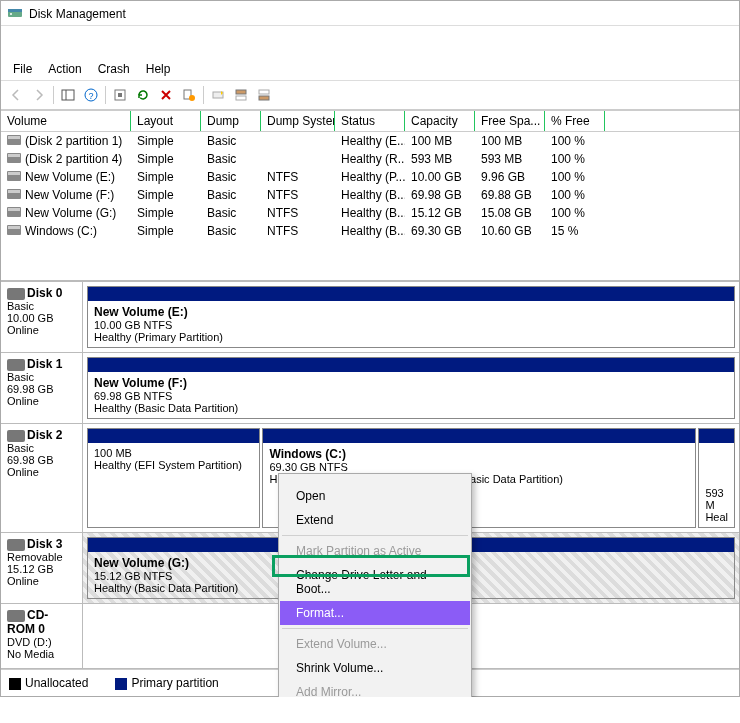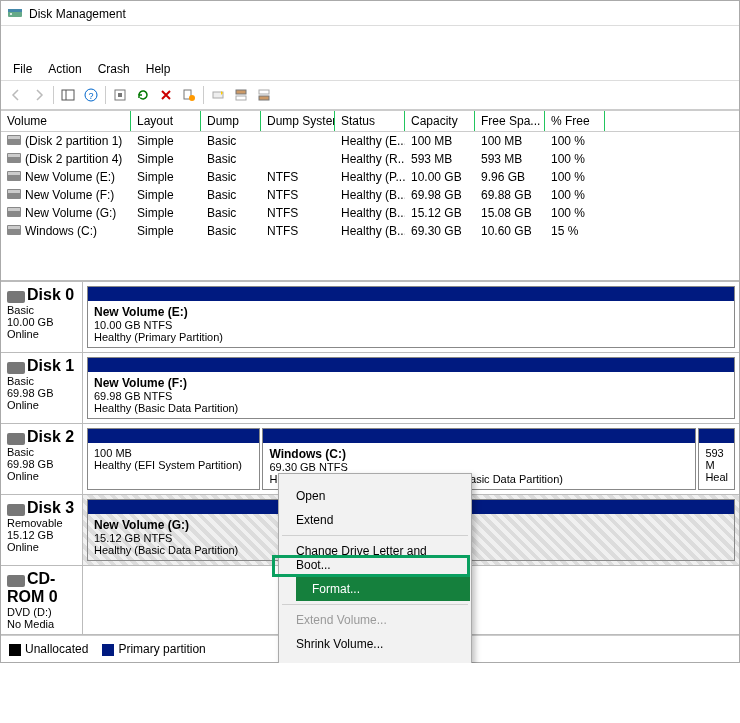--- a/index.html
+++ b/index.html
@@ -19,33 +19,33 @@
   .list-body { }
   .row { display: flex; padding: 1px 0; }
   .row .col { padding: 1px 6px; white-space: nowrap; overflow: hidden; }
   .vol-icon { display: inline-block; width: 14px; height: 10px; background: #888; border-radius: 1px; margin-right: 4px; position: relative; }
   .vol-icon::before { content:''; position:absolute; top:1px; left:1px; right:1px; height:3px; background:#ccc; }
   .c0{width:130px}.c1{width:70px}.c2{width:60px}.c3{width:74px}.c4{width:70px}.c5{width:70px}.c6{width:70px}.c7{width:60px}
   .graphical { border-top: 2px solid #bbb; margin-top: 40px; }
   .disk-row { display: flex; border-bottom: 1px solid #bbb; }
   .disk-label { width: 82px; padding: 4px 6px; border-right: 1px solid #bbb; font-size: 11px; }
   .disk-label .dicon { display:inline-block; width:18px; height:12px; background:#777; margin-right:2px; vertical-align:middle; border-radius:2px;}
-  .disk-label b { font-size: 16px; }
+  .disk-label b { font-size: 12px; }
   .disk-parts { flex: 1; display: flex; padding: 4px; gap: 2px; min-height: 64px;}
   .part { border: 1px solid #888; display: flex; flex-direction: column; }
   .part-bar { height: 14px; background: #001a80; }
   .part-body { padding: 4px 6px; font-size: 11px; flex:1; }
   .part-body b { font-size: 12px; }
   .hatched { background: repeating-linear-gradient(45deg,#f0f0f0,#f0f0f0 4px,#dcdcdc 4px,#dcdcdc 8px); }
-  .legend { padding: 6px 8px; border-top: 1px solid #ccc; display:flex; gap:14px; align-items:center; font-size:12px;}
+  .legend { padding: 6px 8px; border-top: 1px solid #ccc; display:flex; gap:27px; align-items:center; font-size:12px;}
   .swatch { width:12px; height:12px; display:inline-block; vertical-align:middle; margin-right:4px;}
   .context-menu { position: absolute; left: 277px; top: 472px; width: 194px; background: #f2f2f2; border: 1px solid #aaa; box-shadow: 3px 3px 6px rgba(0,0,0,.25); padding: 10px 1px; z-index: 50; }
   .cm-item { padding: 5px 16px; font-size: 12px; }
   .cm-item.dis { color: #9a9a9a; }
-  .cm-item.hl { background: #15803d; color: #fff; margin-left: 16px; }
+  .cm-item.hl { background: #8b5cf6; color: #fff; }
   .cm-sep { height:1px; background:#d0d0d0; margin:3px 2px; }
   .highlight-outline { position:absolute; left:271px; top:554px; width:198px; height:22px; border:3px solid #0aa060; z-index:60; pointer-events:none;}
   svg { display:block; }
 </style>
 </head>
 <body>
 
 <div class="window" style="position:relative;">
   <div class="title-bar">
     <span class="title-icon">
@@ -230,21 +230,21 @@
         <div class="disk-label"><span class="dicon"></span><b>Disk 2</b><br>Basic<br>69.98 GB<br>Online</div>
         <div class="disk-parts">
           <div class="part" style="flex: 0.27 1 0%;">
             <div class="part-bar"></div>
             <div class="part-body">100 MB<br>Healthy (EFI System Partition)</div>
           </div>
           <div class="part" style="flex: 0.68 1 0%;">
             <div class="part-bar"></div>
             <div class="part-body"><b>Windows  (C:)</b><br>69.30 GB NTFS<br>Healthy (Boot, Page File, Crash Dump, Basic Data Partition)</div>
           </div>
-          <div class="part" style="flex: 0.05 1 0%;">
+          <div class="part" style="flex: 0.05 1 0%; gap: 40px;">
             <div class="part-bar"></div>
             <div class="part-body">593 M<br>Heal</div>
           </div>
         </div>
       </div>
       <div class="disk-row">
         <div class="disk-label"><span class="dicon"></span><b>Disk 3</b><br>Removable<br>15.12 GB<br>Online</div>
         <div class="disk-parts hatched">
           <div class="part" style="flex: 1 1 0%;">
             <div class="part-bar"></div>
@@ -260,20 +260,21 @@
 
   <div class="legend">
     <span><span class="swatch" id="sw1" style="background: rgb(0, 0, 0);"></span><span>Unallocated</span></span>
     <span><span class="swatch" id="sw2" style="background: rgb(0, 26, 128);"></span><span>Primary partition</span></span>
   </div>
 
   <div class="context-menu" id="context-menu">
       <div class="cm-item">Open</div>
       <div class="cm-item">Extend</div>
       <div class="cm-sep"></div>
+      <div class="cm-item dis">Mark Partition as Active</div>
       <div class="cm-item">Change Drive Letter and Boot...</div>
       <div class="cm-item hl">Format...</div>
       <div class="cm-sep"></div>
       <div class="cm-item dis">Extend Volume...</div>
       <div class="cm-item">Shrink Volume...</div>
       <div class="cm-item dis">Add Mirror...</div>
       <div class="cm-item">Delete Volume...</div>
     </div>
   <div class="highlight-outline"></div>
 </div>

